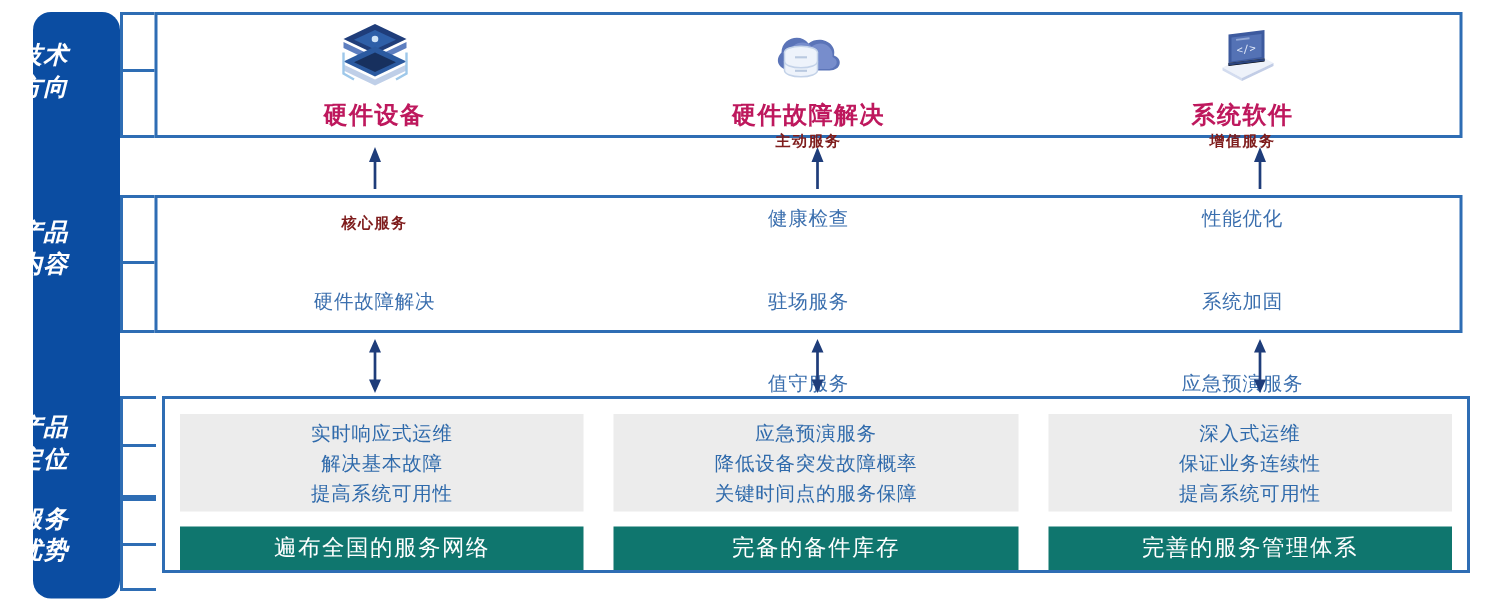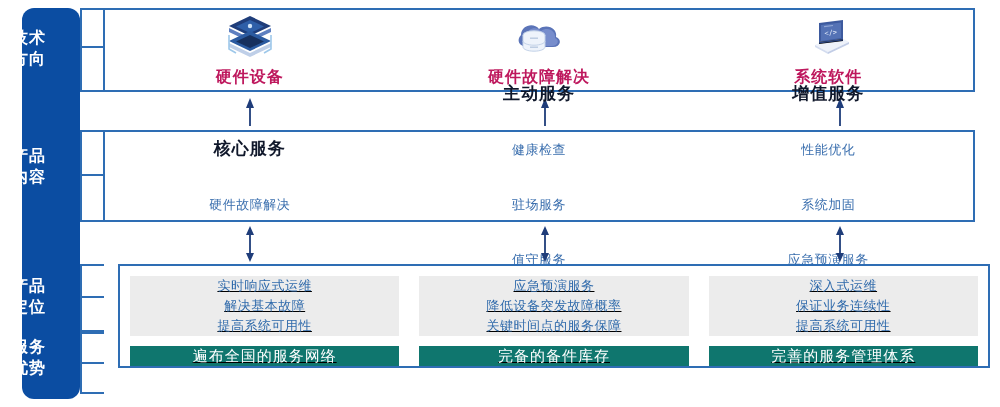--- a/index.html
+++ b/index.html
@@ -14,21 +14,21 @@
   
   .sidebar {
     position: absolute; left: 22px; top: 8px;
     width: 58px; height: 391px;
     background: #0b4da2;
     border-radius: 12px;
   }
   .side-label {
     position: absolute; left: 0; width: 58px;
     color: #ffffff;
-    font-size: 16px; font-weight: bold; 
+    font-size: 16px; font-weight: bold; font-style: italic;
     line-height: 21px; text-align: center;
     letter-spacing: 1px;
   }
   .side-label .ln { display: block; }
 
   
   .bracket {
     position: absolute;
     border-left: 2px solid #2e6db4;
     border-top: 2px solid #2e6db4;
@@ -54,21 +54,21 @@
   .tech-icon { width: 62px; height: 50px; display: block; }
   .tech-name {
     margin-top: 4px;
     font-size: 16px; font-weight: bold; color: #be185d;
     letter-spacing: 1px;
   }
 
   
   .svc { text-align: center; }
   .svc-title {
-    font-size: 17px; font-weight: bold; color: #0f172a;
+    font-size: 10px; font-weight: bold; color: #7f1d1d;
     letter-spacing: 1px; margin-bottom: 7px;
   }
   .svc-item {
     font-size: 13px; color: #3b6fae; line-height: 20px;
     letter-spacing: .5px;
     margin-top: 35px;
   }
 
   
   .b-col { flex: 1 1 0; padding: 0 10px; display: flex; flex-direction: column; }
@@ -244,21 +244,21 @@
     <svg width="14" height="36" viewBox="0 0 14 36">
       <path d="M7,0 L11,9 L7.9,9 L7.9,27 L11,27 L7,36 L3,27 L6.1,27 L6.1,9 L3,9 Z" fill="#1f3d7a"></path>
     </svg>
   </div>
   <div class="arrow" style="left:833px; top:226px;">
     <svg width="14" height="36" viewBox="0 0 14 36">
       <path d="M7,0 L11,9 L7.9,9 L7.9,27 L11,27 L7,36 L3,27 L6.1,27 L6.1,9 L3,9 Z" fill="#1f3d7a"></path>
     </svg>
   </div>
 
-  <div class="panel" style="left:118px; top:264px; width:872px; height:104px;text-decoration:underline;">
+  <div class="panel" style="left:108px; top:264px; width:872px; height:118px;">
     <div class="cols">
 
       <div class="b-col">
         <div class="gray-box">
           <span class="gray-line">实时响应式运维</span>
           <span class="gray-line">解决基本故障</span>
           <span class="gray-line">提高系统可用性</span>
         </div>
         <div class="blue-box">遍布全国的服务网络</div>
       </div>

